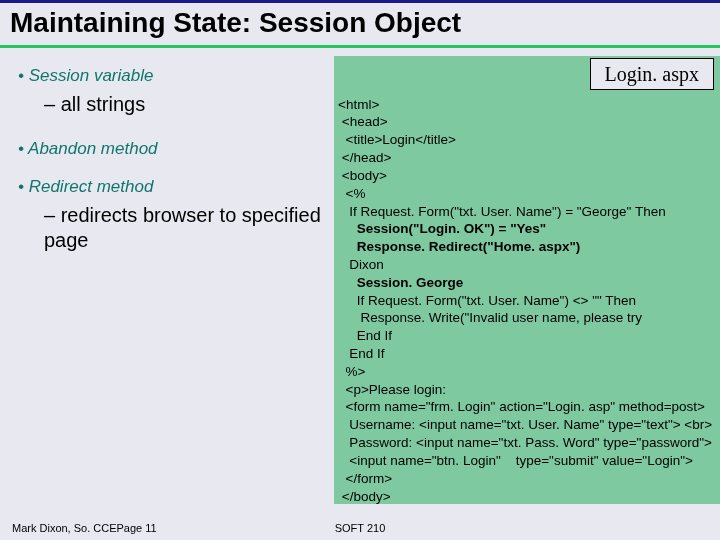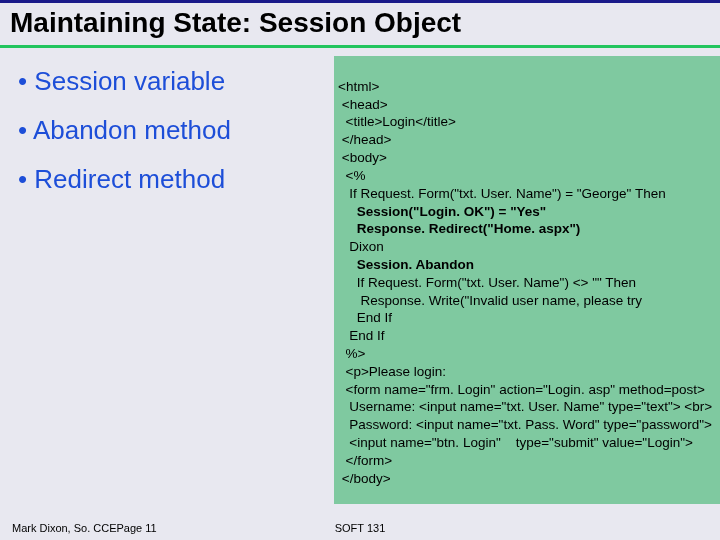--- a/index.html
+++ b/index.html
@@ -24,23 +24,24 @@
   .content {
     display: flex;
     padding: 10px 0 0 0;
   }
   .left-col {
     width: 330px;
     padding-left: 18px;
     padding-top: 8px;
   }
   .bullet-main {
-    font-size: 26px;
-    color: #1d4ed8;
+    font-size: 17px;
+    color: #0f766e;
     margin-bottom: 6px;
+    font-style: italic;
   }
   .bullet-sub {
     font-size: 20px;
     color: #000;
     margin-left: 26px;
     margin-bottom: 22px;
     line-height: 1.25;
   }
   .section-gap { margin-top: 18px; }
   .code-box {
@@ -89,51 +90,54 @@
 </head>
 <body>
 
 <div class="title-bar">
   <div class="title">Maintaining State: Session Object</div>
 </div>
 
 <div class="content">
   <div class="left-col">
     <div class="bullet-main">• Session variable</div>
+    <div class="bullet-sub">– all strings</div>
 
     <div class="bullet-main section-gap">• Abandon method</div>
 
     <div class="bullet-main section-gap">• Redirect method</div>
+    <div class="bullet-sub">– redirects browser to specified page</div>
   </div>
 </div>
 
 <div class="code-box">
+  <div class="filename-box">Login. aspx</div>
 <span>&lt;html&gt;</span>
 <span> &lt;head&gt;</span>
 <span>  &lt;title&gt;Login&lt;/title&gt;</span>
 <span> &lt;/head&gt;</span>
 <span> &lt;body&gt;</span>
 <span>  &lt;%</span>
 <span>   If Request. Form("txt. User. Name") = "George" Then</span>
 <span class="bold">     Session("Login. OK") = "Yes"</span>
 <span class="bold">     Response. Redirect("Home. aspx")</span>
 <span>   Dixon</span>
-<span class="bold">     Session. Abandon</span>
+<span class="bold">     Session. George</span>
 <span>     If Request. Form("txt. User. Name") &lt;&gt; "" Then</span>
 <span>      Response. Write("Invalid user name, please try</span>
 <span>     End If</span>
 <span>   End If</span>
 <span>  %&gt;</span>
 <span>  &lt;p&gt;Please login:</span>
 <span>  &lt;form name="frm. Login" action="Login. asp" method=post&gt;</span>
 <span>   Username: &lt;input name="txt. User. Name" type="text"&gt; &lt;br&gt;</span>
 <span>   Password: &lt;input name="txt. Pass. Word" type="password"&gt;</span>
 <span>   &lt;input name="btn. Login"    type="submit" value="Login"&gt;</span>
 <span>  &lt;/form&gt;</span>
 <span> &lt;/body&gt;</span>
 
 </div>
 
 <div class="footer">
   <span>Mark Dixon, So. CCE</span>
-  <span class="footer-center">SOFT 131</span>
+  <span class="footer-center">SOFT 210</span>
   <span>Page 11</span>
 </div>
 
 </body></html>

